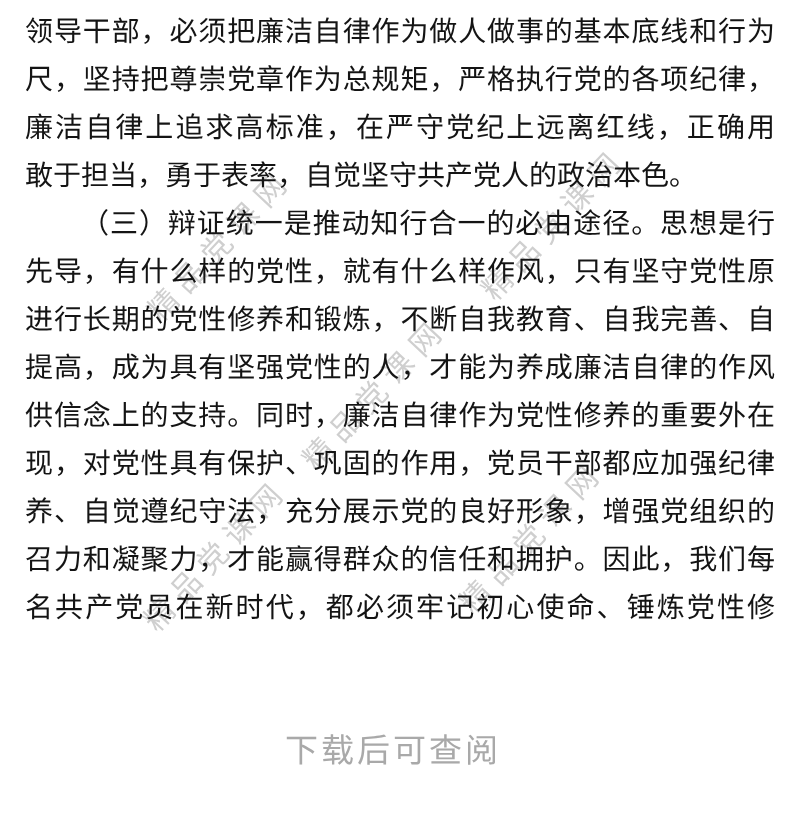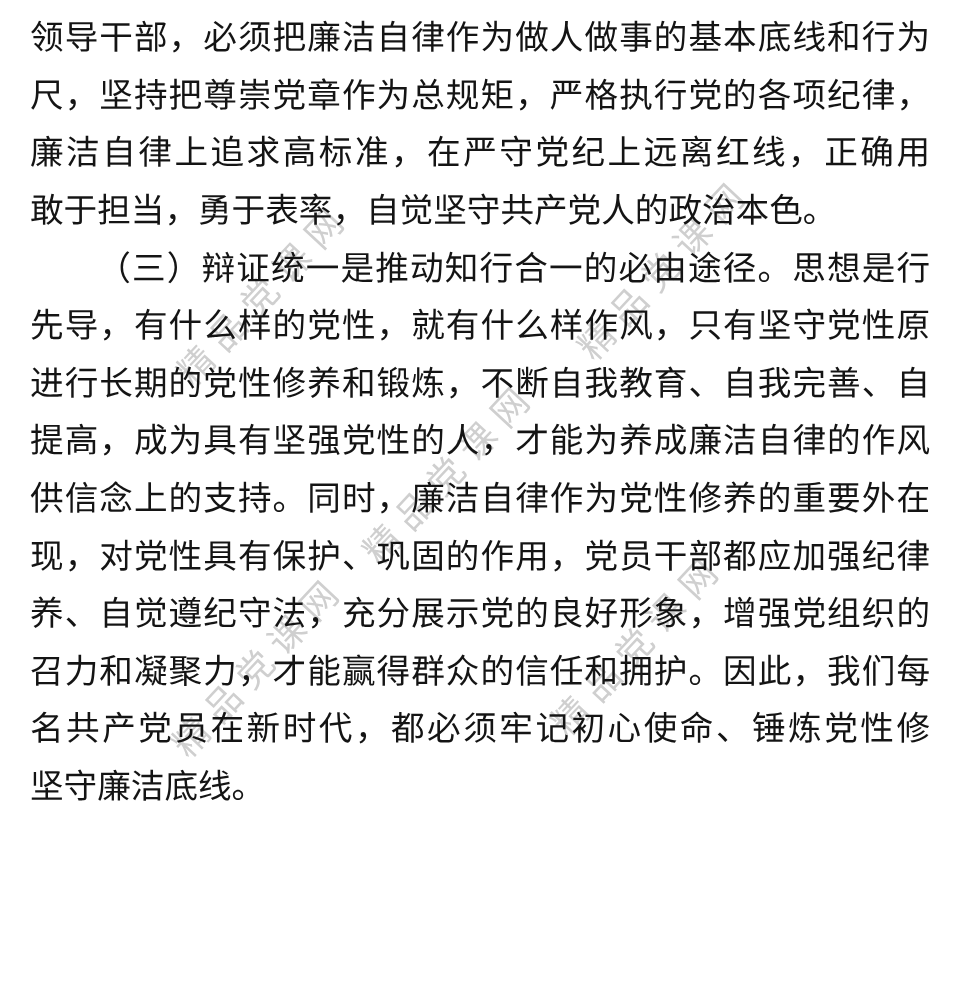--- a/index.html
+++ b/index.html
@@ -91,19 +91,19 @@
       <div class="line end-line">敢于担当，勇于表率，自觉坚守共产党人的政治本色。</div>
       <div class="line indent">（三）辩证统一是推动知行合一的必由途径。思想是行动的</div>
       <div class="line">先导，有什么样的党性，就有什么样作风，只有坚守党性原则</div>
       <div class="line">进行长期的党性修养和锻炼，不断自我教育、自我完善、自我</div>
       <div class="line">提高，成为具有坚强党性的人，才能为养成廉洁自律的作风提</div>
       <div class="line">供信念上的支持。同时，廉洁自律作为党性修养的重要外在表</div>
       <div class="line">现，对党性具有保护、巩固的作用，党员干部都应加强纪律修</div>
       <div class="line">养、自觉遵纪守法，充分展示党的良好形象，增强党组织的感</div>
       <div class="line">召力和凝聚力，才能赢得群众的信任和拥护。因此，我们每一</div>
       <div class="line">名共产党员在新时代，都必须牢记初心使命、锤炼党性修养、</div>
-      <div class="line end-line">坚守廉洁底线。</div>
     </div>
 
   <div class="footer" style="color: rgb(169, 169, 169);">
+    <span>下载后可查阅</span>
   </div>
 
 </div>
 
 </body></html>

